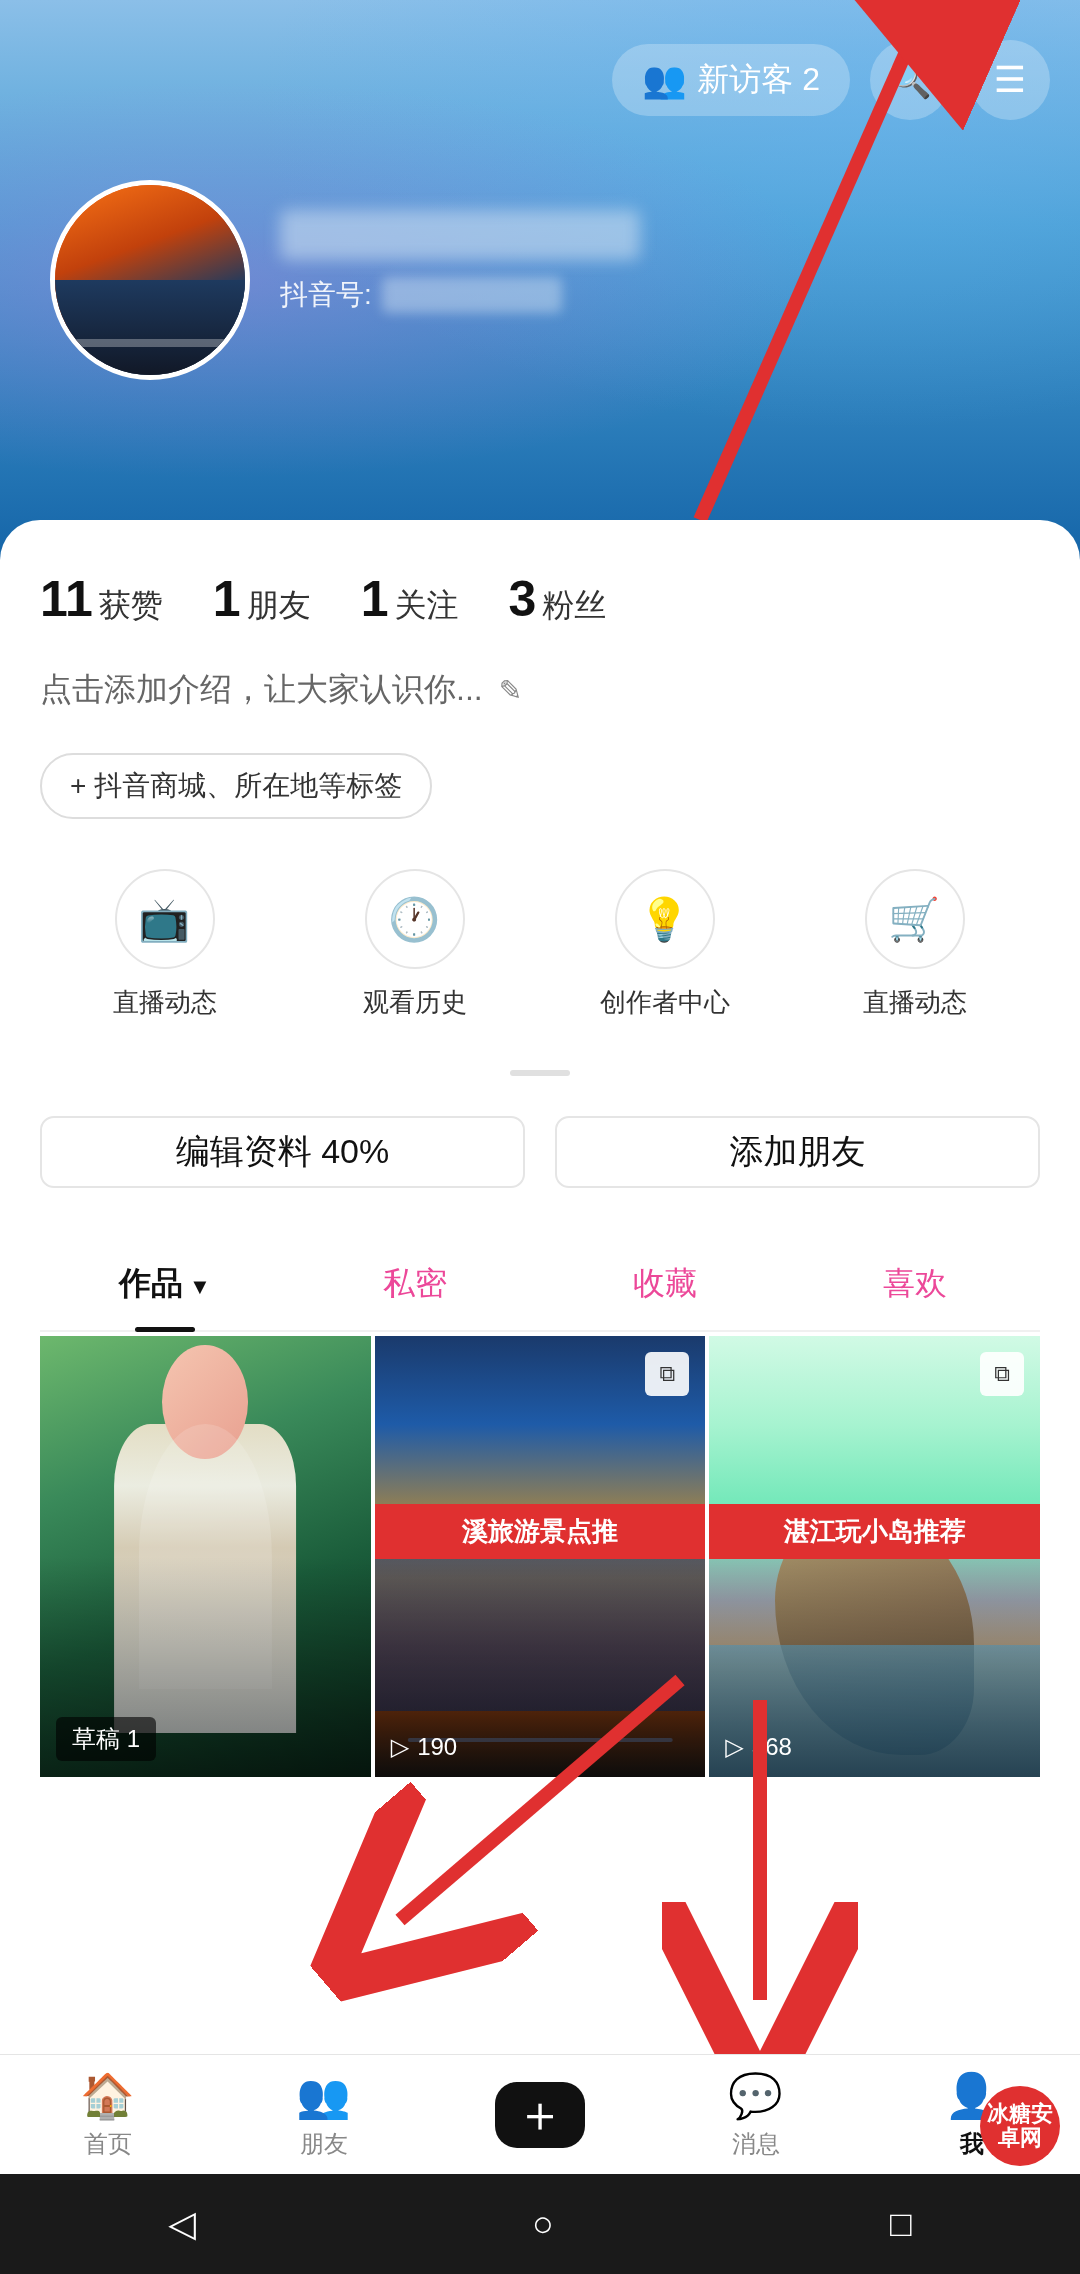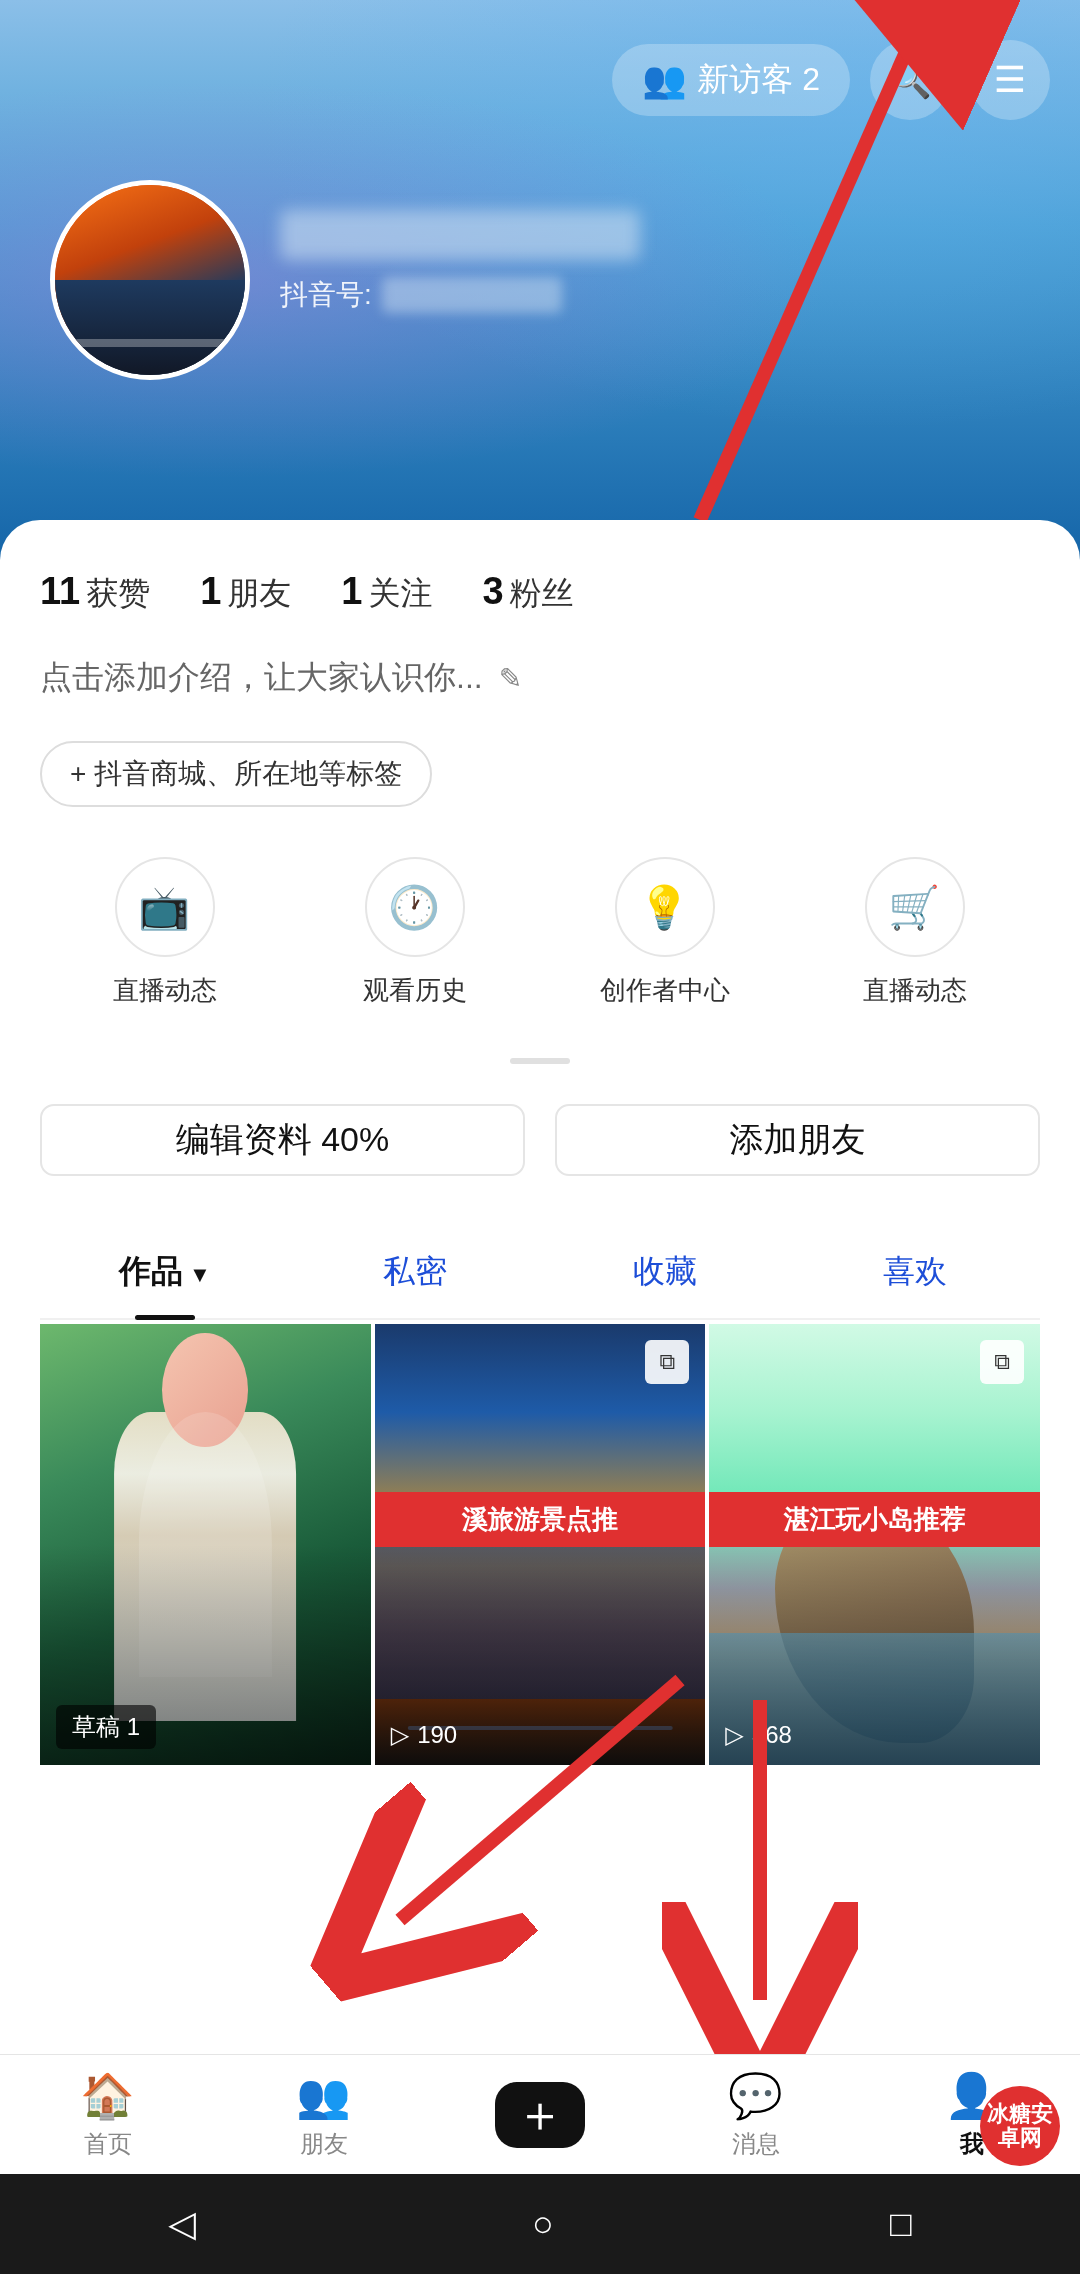--- a/index.html
+++ b/index.html
@@ -118,21 +118,21 @@
     .stats-row {
       display: flex; align-items: center; gap: 0;
       margin-bottom: 40px;
     }
     .stat-item {
       display: flex; align-items: baseline; gap: 6px;
       margin-right: 50px;
       cursor: pointer;
     }
     .stat-num {
-      font-size: 38px; font-weight: 700; color: #111;
+      font-size: 50px; font-weight: 700; color: #111;
     }
     .stat-label {
       font-size: 32px; color: #333;
     }
 
     
     .bio-row {
       display: flex; align-items: center; gap: 16px;
       margin-bottom: 41px;
       font-size: 32px; color: #666;
@@ -198,21 +198,21 @@
 
     
     .tabs-row {
       display: flex; align-items: center;
       border-bottom: 2px solid #f0f0f0;
       margin-bottom: 0;
     }
     .tab-item {
       flex: 1; text-align: center;
       padding: 24px 0;
-      font-size: 32px; color: #1d4ed8;
+      font-size: 32px; color: #ec4899;
       cursor: pointer;
       position: relative;
     }
     .tab-item.active {
       color: #111; font-weight: 700;
     }
     .tab-item.active::after {
       content: '';
       position: absolute; bottom: -2px; left: 50%; transform: translateX(-50%);
       width: 60px; height: 5px;

